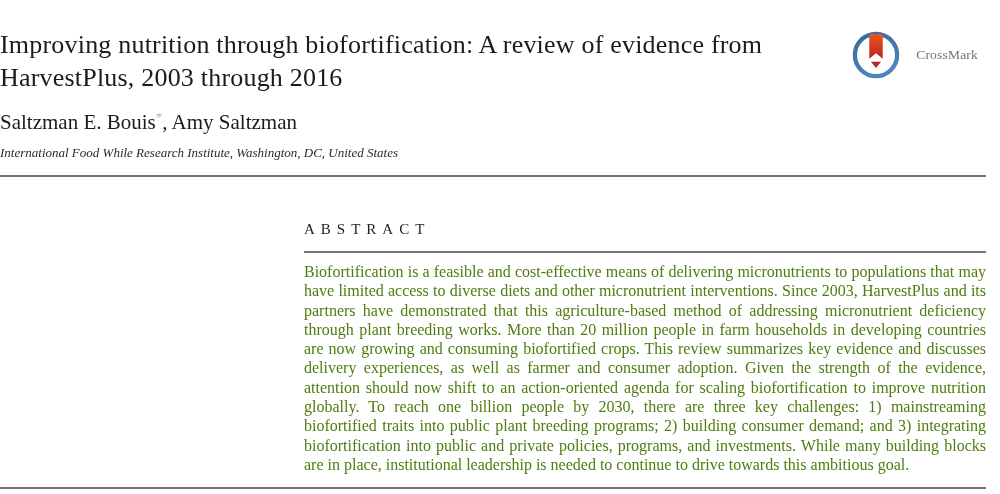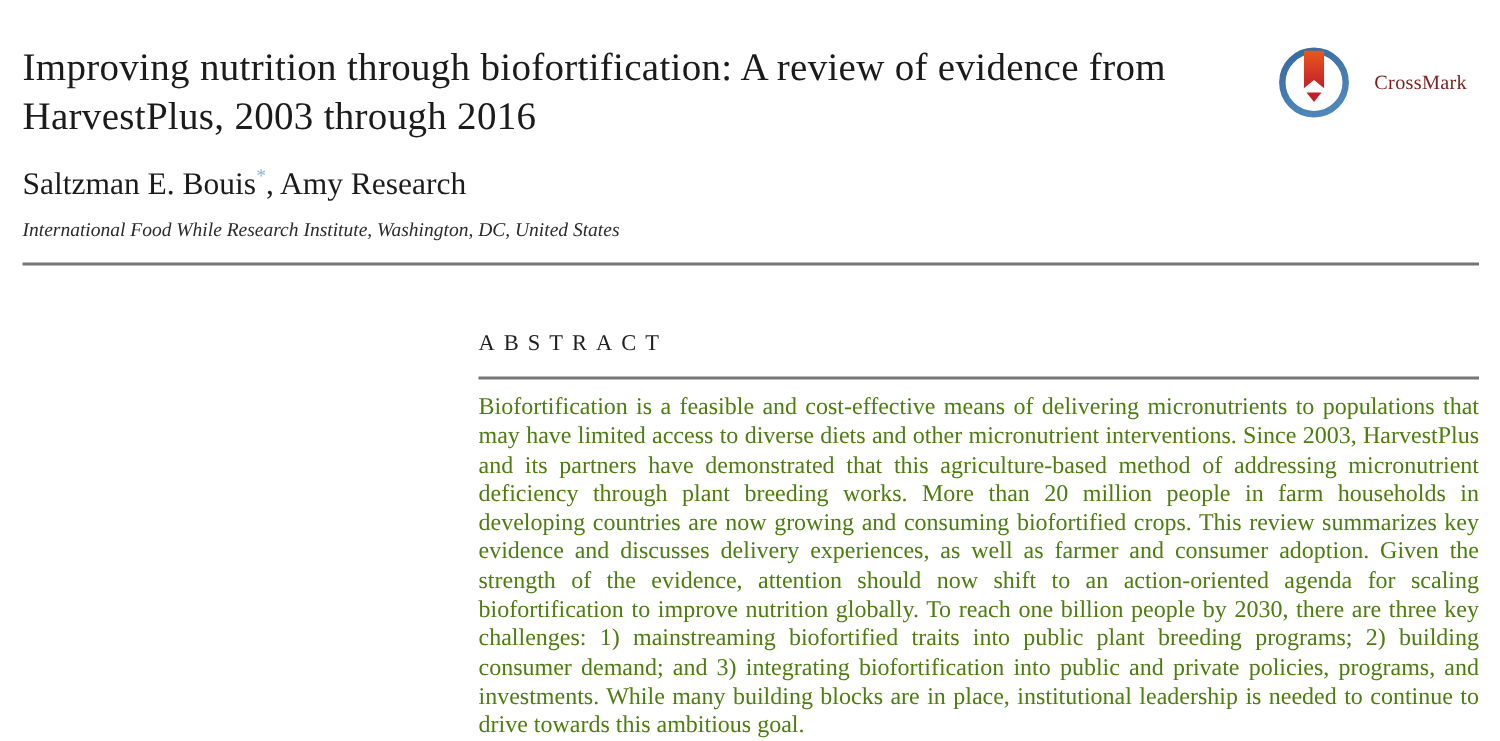--- a/index.html
+++ b/index.html
@@ -1,21 +1,21 @@
 <!DOCTYPE html>
 <html><head>
 <meta charset="utf-8">
 <style>
   html, body { margin: 0; padding: 0; background: #ffffff; }
   .page {
     position: relative;
     width: 1000px;
     height: 494px;
     box-sizing: border-box;
-    padding: 26px 14px 0 15px;
+    padding: 26px 14px 0 0;
     font-family: "Liberation Serif", "DejaVu Serif", serif;
     color: #1b1b1b;
     overflow: hidden;
     background: #ffffff;
   }
   .title {
     font-size: 26px;
     font-weight: 400;
     line-height: 33px;
     margin: 2px 0 0 0;
@@ -25,21 +25,21 @@
   .crossmark {
     position: absolute;
     top: 31px;
     right: 22px;
     display: flex;
     align-items: center;
     cursor: pointer;
   }
   .cm-label {
     font-size: 13.5px;
-    color: #7f1d1d;
+    color: #737373;
     margin-left: 16px;
     letter-spacing: 0.2px;
   }
   .authors {
     margin-top: 15px;
     font-size: 21px;
     line-height: 26px;
   }
   .note-sup {
     color: #8ab6dc;
@@ -99,21 +99,21 @@
           <stop offset="1" stop-color="#4f86ba"></stop>
         </linearGradient>
       </defs>
       <circle cx="50" cy="50" r="44" fill="#ffffff" stroke="url(#cm-ring)" stroke-width="9"></circle>
       <path d="M36 6 L64 6 L64 58 L50 46.5 L36 58 Z" fill="url(#cm-ribbon)"></path>
       <path d="M39.5 64 L60.5 64 L50 77 Z" fill="#c0202a"></path>
     </svg>
     <span class="cm-label">CrossMark</span>
   </div>
 
-  <div class="authors"><span>Saltzman E. Bouis</span><span class="note-sup">*</span><span>, Amy Research</span></div>
+  <div class="authors"><span>Saltzman E. Bouis</span><span class="note-sup">*</span><span>, Amy Saltzman</span></div>
 
   <div class="affiliation">International Food While Research Institute, Washington, DC, United States</div>
 
   <hr class="rule rule-top">
 
   <div class="content-row">
     <div class="left-col"></div>
     <div class="abstract-col">
       <div class="abstract-heading">ABSTRACT</div>
       <hr class="rule abstract-divider">

